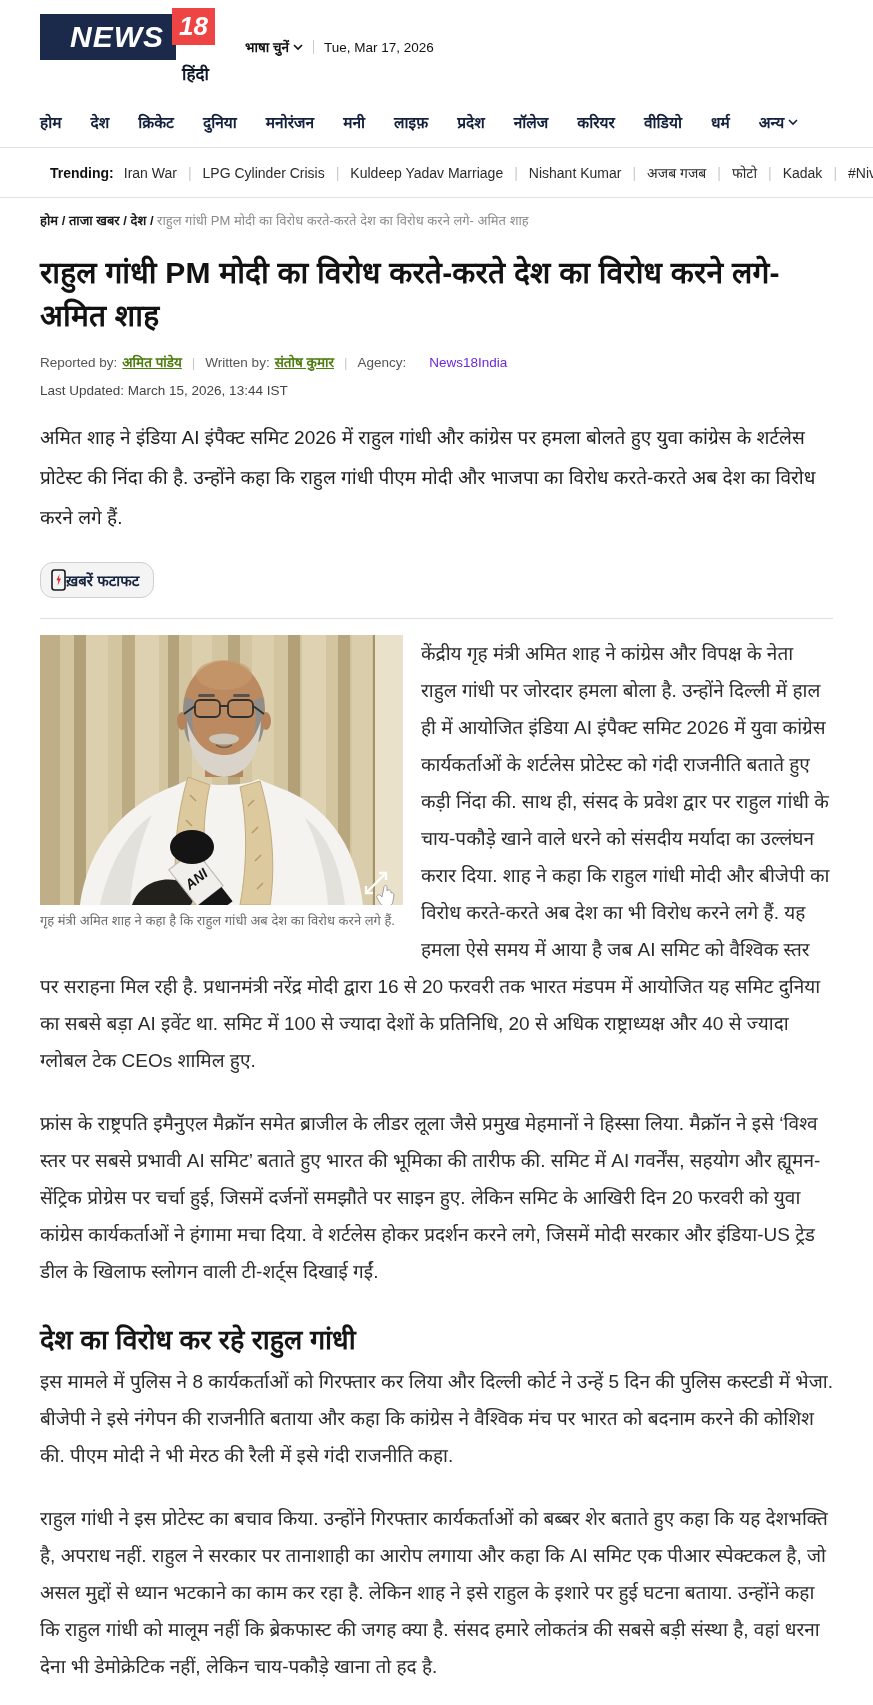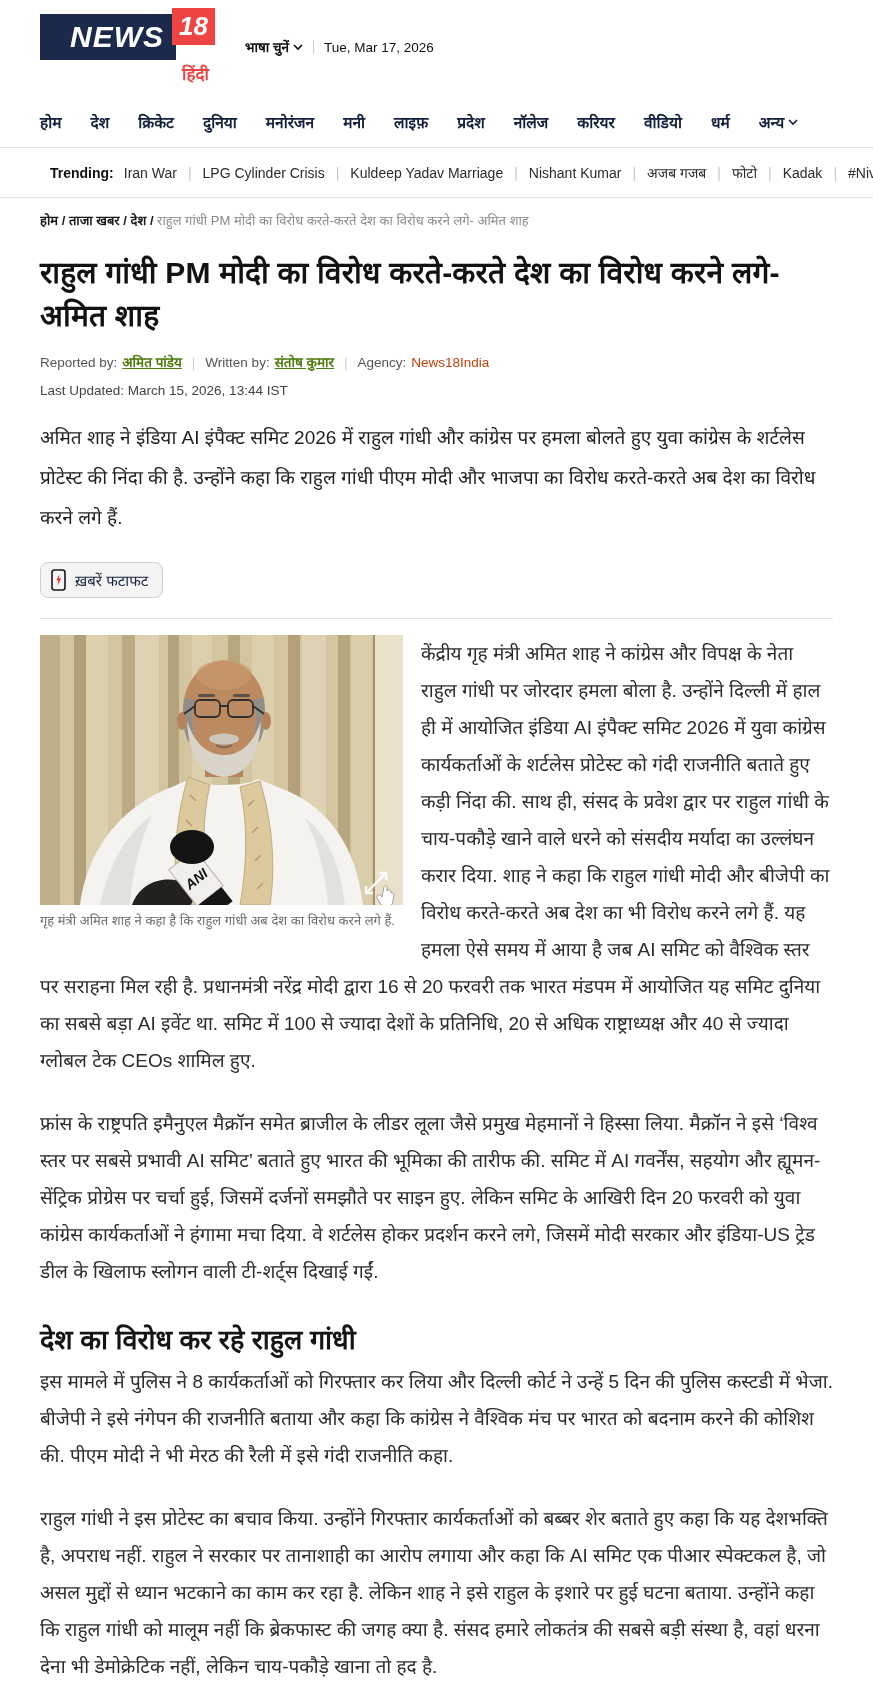--- a/index.html
+++ b/index.html
@@ -18,21 +18,21 @@
   .logo-row { display:flex; align-items:flex-start; }
   .logo-news {
     background:#1b2a4b; color:#fff; font-weight:bold; font-style:italic;
     font-size:30px; letter-spacing:1px; padding:8px 12px 8px 30px; line-height:1;
   }
   .logo-18 {
     background:#ef4444; color:#fff; font-weight:bold; font-style:italic;
     font-size:26px; line-height:1; padding:5px 7px 6px 7px; margin-left:-4px;
     margin-top:-6px; align-self:flex-start;
   }
-  .logo-lang { color:#ef4444; font-weight:bold; font-size:17px; text-align:right; margin-top:2px; padding-right:6px; }
+  .logo-lang { color:#0f172a; font-weight:bold; font-size:17px; text-align:right; margin-top:2px; padding-right:6px; }
   .header-meta { display:flex; align-items:center; gap:10px; margin-left:30px; margin-top:24px; font-size:13.5px; color:#111; }
   .lang-select { display:inline-flex; align-items:center; gap:4px; cursor:pointer; font-weight:bold; }
   .meta-divider { width:1px; height:14px; background:#ccc; display:inline-block; }
 
   
   .main-nav { display:flex; align-items:center; gap:29px; margin-top:26px; padding-bottom:14px; }
   .main-nav a { color:#14213d; font-weight:bold; font-size:15.5px; text-decoration:none; white-space:nowrap; cursor:pointer; }
   .nav-more { display:inline-flex; align-items:center; gap:4px; }
 
   
@@ -49,30 +49,30 @@
   
   .breadcrumb { margin-top:13px; font-size:13px; white-space:nowrap; overflow:hidden; }
   .breadcrumb a { color:#1a1a1a; font-weight:bold; text-decoration:none; cursor:pointer; }
   .breadcrumb a::after { content:" / "; font-weight:bold; color:#1a1a1a; }
   .crumb-current { color:#8a8a8a; }
 
   
   .headline { font-size:30px; line-height:43px; font-weight:bold; color:#121212; margin-top:22px; letter-spacing:.2px; }
   .byline { margin-top:16px; font-size:13.5px; color:#555; display:flex; align-items:center; flex-wrap:wrap; }
   .byline .by-name { color:#4d7c0f; font-weight:bold; text-decoration:underline; cursor:pointer; margin-left:5px; }
-  .byline .by-agency { color:#c2410c; margin-left:5px; }
+  .byline .by-agency { color:#6d28d9; margin-left:23px; }
   .by-sep { color:#c9c9c9; margin:0 10px; }
   .by-sep::before { content:"|"; }
   .updated { margin-top:12px; font-size:13.5px; color:#444; }
   .summary { margin-top:20px; font-size:19px; line-height:40px; color:#1f1f1f; }
 
   .quick-news {
-    margin-top:24px; display:inline-flex; align-items:center; gap:9px;
-    background:#f4f4f4; border:1px solid #cfcfcf; border-radius:8px;
-    padding:6px 14px 6px 10px; font-size:15px; font-weight:normal; color:#16233f;
+    margin-top:24px; display:inline-flex; align-items:center; 
+    background:#f4f4f4; border:1px solid #cfcfcf; border-radius:13px;
+    padding:6px 14px 6px 10px; font-size:15px; font-weight:bold; color:#16233f;
     cursor:pointer; font-family:inherit;
   }
   .section-divider { border:none; border-top:1px solid #e0e0e0; margin-top:20px; }
 
   
   .article-body { margin-top:16px; }
   .article-figure { float:left; width:363px; margin-right:18px; margin-bottom:6px; }
   .img-wrap { position:relative; width:363px; height:270px; overflow:hidden; cursor:pointer; }
   .img-wrap svg { display:block; }
   .fig-caption { margin-top:7px; font-size:13px; line-height:18px; color:#6b6b6b; }

